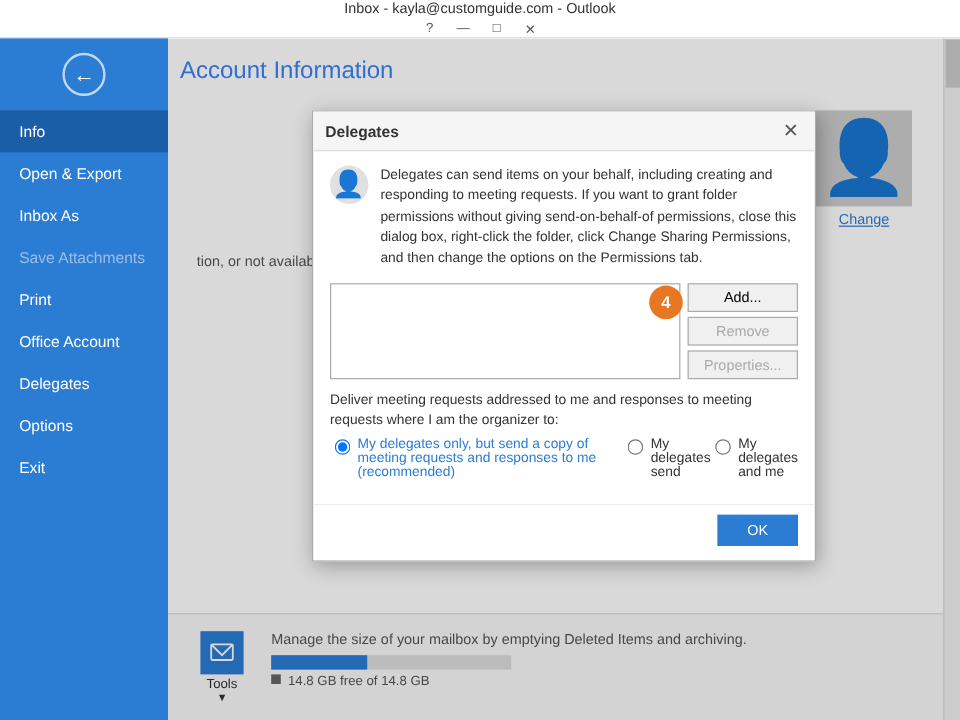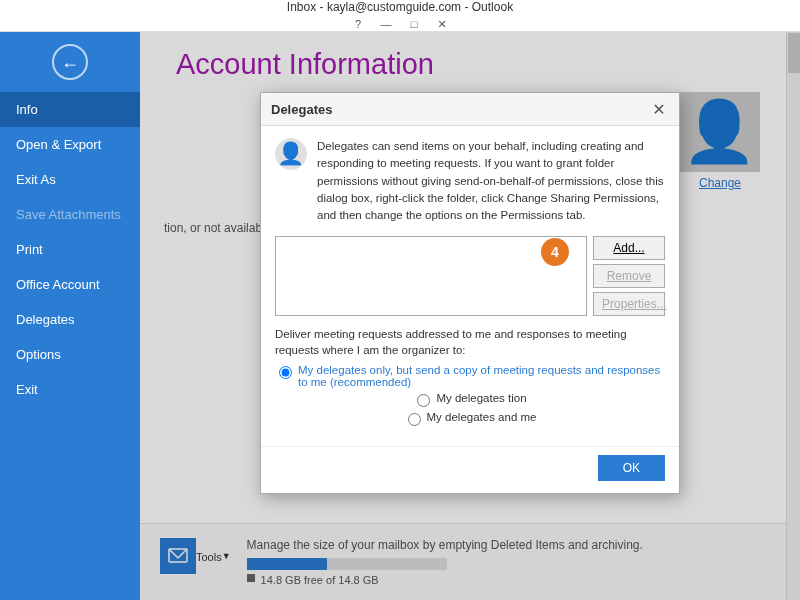--- a/index.html
+++ b/index.html
@@ -58,24 +58,24 @@
     .sidebar-item.disabled { color: rgba(255,255,255,0.5); cursor: default; }
 
     
     .content-area {
       flex: 1;
       background: #fff;
       position: relative;
       overflow: hidden;
     }
     .page-title {
-      font-size: 29px;
+      font-size: 20px;
       font-weight: 300;
-      color: #a21caf;
-      padding: 16px 36px 10px;
+      color: #3b82f6;
+      padding: 16px 10px 10px;
     }
 
     
     .profile-section {
       position: absolute;
       right: 40px;
       top: 60px;
       display: flex;
       flex-direction: column;
       align-items: center;
@@ -103,20 +103,21 @@
       left: 0; right: 0;
       background: #f8f8f8;
       border-top: 1px solid #ddd;
       padding: 14px 20px;
       display: flex;
       align-items: flex-start;
       gap: 16px;
     }
     .tools-icon-box {
       display: flex;
+      flex-direction: column;
       align-items: center;
       min-width: 50px;
     }
     .tools-icon {
       width: 36px; height: 36px;
       background: #2b7cd3;
       display: flex; align-items: center; justify-content: center;
       color: white; font-size: 18px;
     }
     .mailbox-info { flex: 1; }
@@ -198,49 +199,48 @@
       border: 1px solid #aaa;
       min-height: 80px;
       background: #fff;
     }
     .delegates-buttons {
       display: flex;
       flex-direction: column;
       gap: 4px;
     }
     .dlg-btn {
-      width: 72px;
+      width: 92px;
       padding: 4px 8px;
       border: 1px solid #aaa;
       background: #f0f0f0;
       font-size: 12px;
       cursor: pointer;
       text-align: center;
-      text-decoration: underline;
     }
     .dlg-btn.disabled { color: #aaa; cursor: default; }
 
     
     .step-badge {
       position: absolute;
       right: 96px;
       top: 2px;
       width: 28px; height: 28px;
       background: #e87722;
       border-radius: 50%;
       color: white;
       font-weight: bold;
       font-size: 14px;
       display: flex; align-items: center; justify-content: center;
       z-index: 10;
     }
 
     .meeting-section { margin-bottom: 8px; }
     .meeting-label { font-size: 11.5px; color: #333; margin-bottom: 6px; line-height: 1.4; }
-    .radio-group { display: flex; flex-direction: column; gap: 4px; padding-left: 4px; align-items: center; }
+    .radio-group { display: flex; flex-direction: row; gap: 4px; padding-left: 4px; }
     .radio-item { display: flex; align-items: flex-start; gap: 6px; font-size: 11.5px; color: #333; }
     .radio-item input[type=radio] { margin-top: 2px; flex-shrink: 0; }
     .radio-selected { color: #2b7cd3; }
 
     .dialog-footer {
       padding: 8px 14px 12px;
       display: flex;
       justify-content: flex-end;
       gap: 4px;
       border-top: 1px solid #eee;
@@ -274,21 +274,21 @@
     <div class="sidebar-back">
       <button class="back-btn">←</button>
     </div>
     <div class="sidebar-item active">
       <span>Info</span>
     </div>
     <div class="sidebar-item">
       <span>Open &amp; Export</span>
     </div>
     <div class="sidebar-item">
-      <span>Exit As</span>
+      <span>Inbox As</span>
     </div>
     <div class="sidebar-item disabled">
       <span>Save Attachments</span>
     </div>
     <div class="sidebar-item">
       <span>Print</span>
     </div>
     <div class="sidebar-item">
       <span>Office Account</span>
     </div>
@@ -372,21 +372,21 @@
 
           <div class="meeting-section">
             <div class="meeting-label">Deliver meeting requests addressed to me and responses to meeting requests where I am the organizer to:</div>
             <div class="radio-group">
               <label class="radio-item radio-selected">
                 <input type="radio" name="meeting" checked="" style="">
                 <span>My delegates only, but send a copy of meeting requests and responses to me (recommended)</span>
               </label>
               <label class="radio-item">
                 <input type="radio" name="meeting" style="">
-                <span>My delegates tion</span>
+                <span>My delegates send</span>
               </label>
               <label class="radio-item">
                 <input type="radio" name="meeting" style="">
                 <span>My delegates and me</span>
               </label>
             </div>
           </div>
         </div>
 
         <div class="dialog-footer">

